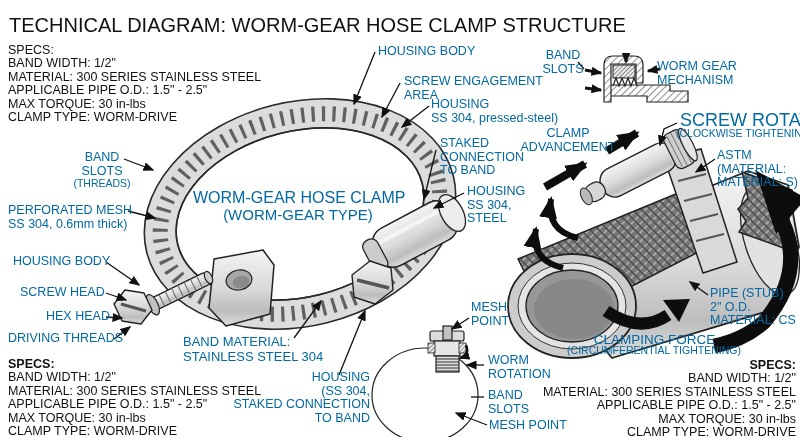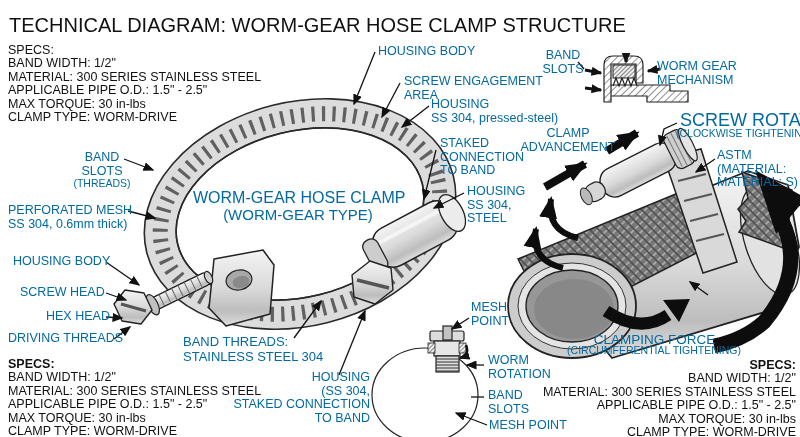--- a/index.html
+++ b/index.html
@@ -227,21 +227,21 @@
     <span>MAX TORQUE: 30 in-lbs</span>
     <span>CLAMP TYPE: WORM-DRIVE</span>
   </div>
 
   <div class="lbl ctr" style="left:193px;top:180px;width:210px;">
     <span class="ringlbl1">WORM-GEAR HOSE CLAMP</span>
     <span class="ringlbl2">(WORM-GEAR TYPE)</span>
   </div>
 
   <div class="lbl mid" style="left:183px;top:326px;">
-    <span>BAND THREADS:</span>
+    <span>BAND MATERIAL:</span>
     <span>STAINLESS STEEL 304</span>
   </div>
 
   <div class="lbl rt" style="left:205px;top:362px;width:165px;">
     <span>HOUSING</span>
     <span>(SS 304,</span>
     <span>STAKED CONNECTION</span>
     <span>TO BAND</span>
   </div>
 
@@ -285,20 +285,25 @@
     <span>CLAMP</span>
     <span>ADVANCEMENT</span>
   </div>
 
   <div class="lbl" style="left:717px;top:140px;">
     <span>ASTM</span>
     <span>(MATERIAL:</span>
     <span>MATERIAL: S)</span>
   </div>
 
+  <div class="lbl" style="left:710px;top:278px;">
+    <span>PIPE (STUB)</span>
+    <span>2" O.D.</span>
+    <span>MATERIAL: CS</span>
+  </div>
 
   <div class="lbl ctr" style="left:577px;top:324px;width:155px;font-size:13.5px;">CLAMPING FORCE</div>
   <div class="lbl sm ctr" style="left:563px;top:336px;width:182px;">(CIRCUMFERENTIAL TIGHTENING)</div>
 
   <div class="spec rt" style="right:4px;top:350px;">
     <span class="bold">SPECS:</span>
     <span>BAND WIDTH: 1/2"</span>
     <span>MATERIAL: 300 SERIES STAINLESS STEEL</span>
     <span>APPLICABLE PIPE O.D.: 1.5" - 2.5"</span>
     <span>MAX TORQUE: 30 in-lbs</span>

